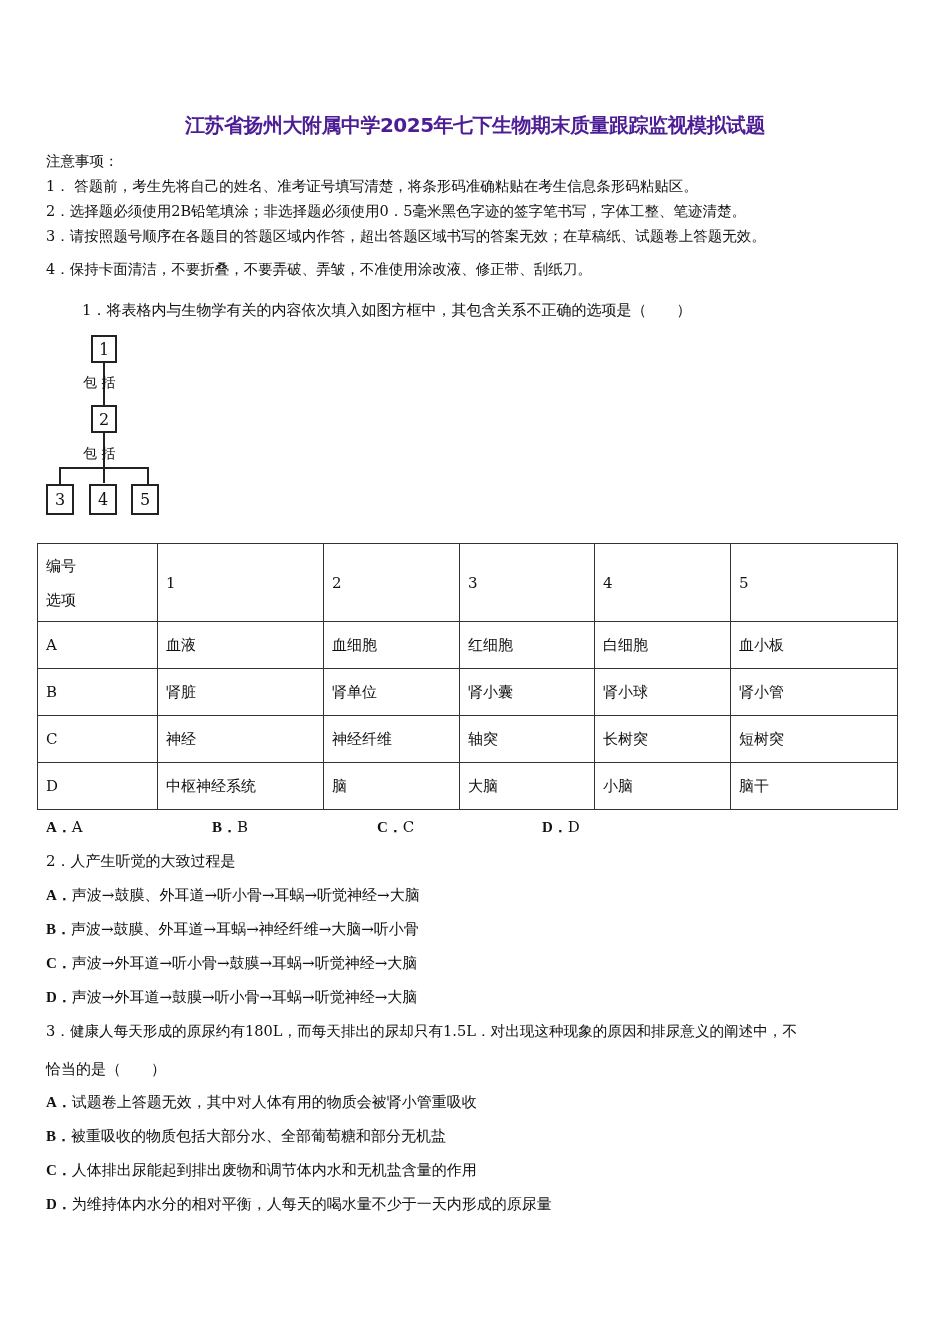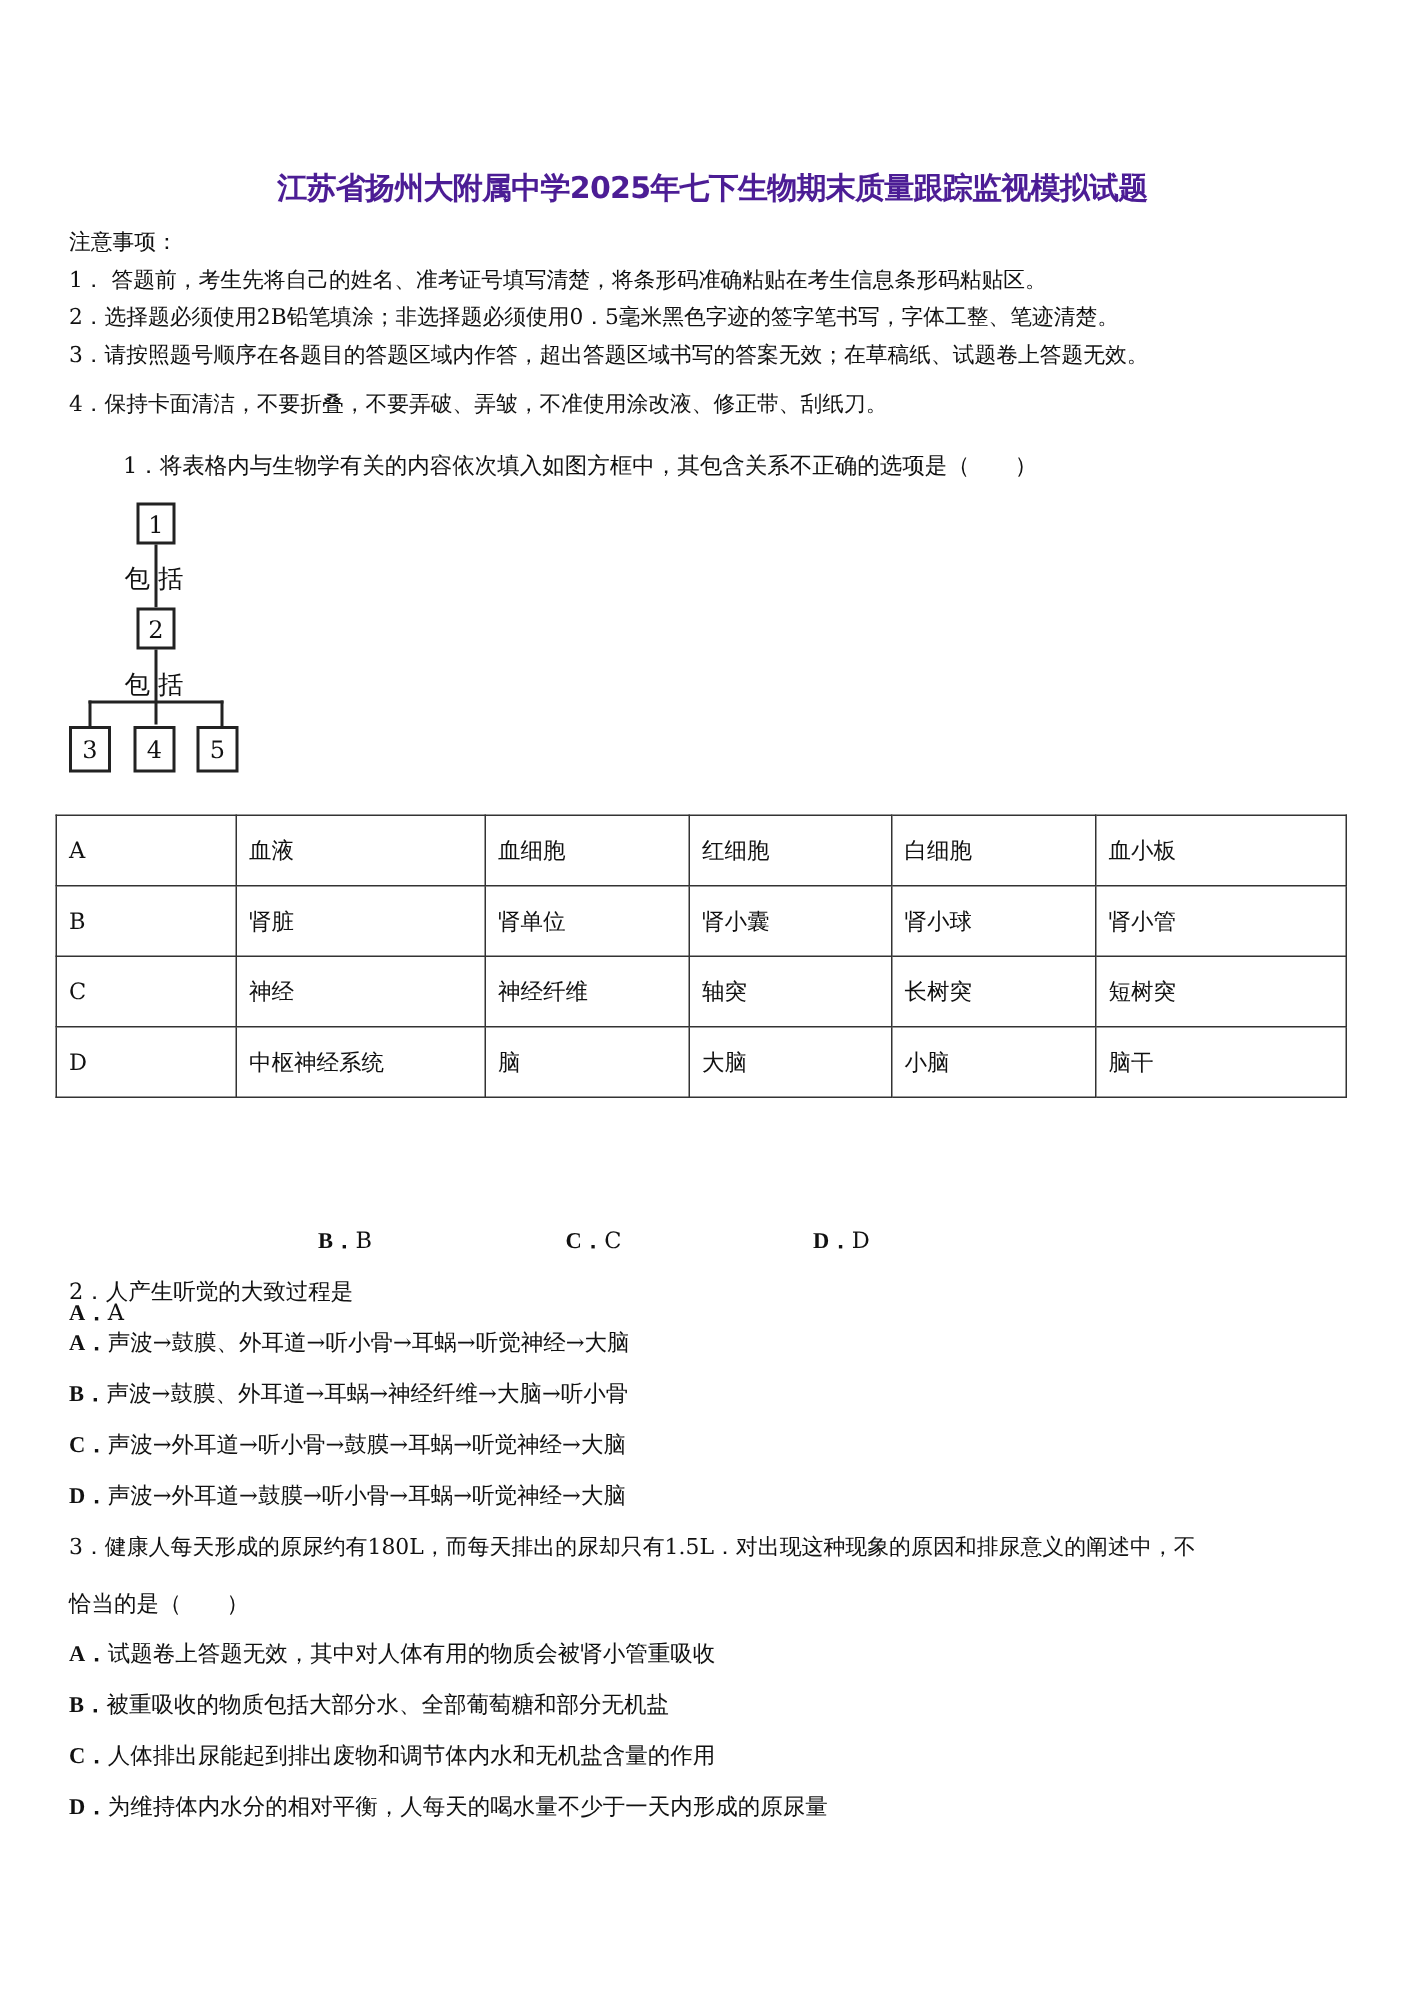--- a/index.html
+++ b/index.html
@@ -18,21 +18,21 @@
   .notice-line { font-size: 14.5px; }
   .opt-letter { font-family: "Liberation Serif", serif; font-weight: bold; }
   
   .box {
     position: absolute; width: 26px; height: 28px; border: 2px solid #222;
     box-sizing: border-box; text-align: center; line-height: 25px;
     font-size: 16px; background: #fff;
   }
   .vline { position: absolute; width: 2px; background: #222; }
   .hline { position: absolute; height: 2px; background: #222; }
-  .dlabel { position: absolute; font-size: 17px; }
+  .dlabel { position: absolute; font-size: 14px; }
   
   table.opts {
     position: absolute; left: 37px; top: 543px; width: 860px;
     border-collapse: collapse; table-layout: fixed; font-size: 15px;
   }
   table.opts td {
     border: 1.5px solid #333; padding: 0 8px; vertical-align: middle;
   }
   table.opts tr.hdr td { height: 77px; }
   table.opts tr.row td { height: 46px; }
@@ -70,20 +70,31 @@
 <table class="opts">
   <colgroup>
     <col style="width:120px">
       <col style="width:166px">
       <col style="width:136px">
     <col style="width:135px">
       <col style="width:136px">
       <col style="width:167px">
   </colgroup>
   <tbody>
+      <tr class="hdr">
+    <td class="hdr-cell">
+      <div>编号</div>
+      <div>选项</div>
+    </td>
+    <td>1</td>
+    <td>2</td>
+    <td>3</td>
+    <td>4</td>
+    <td>5</td>
+  </tr>
   <tr class="row">
     <td>A</td>
     <td>血液</td>
     <td>血细胞</td>
     <td>红细胞</td>
     <td>白细胞</td>
     <td>血小板</td>
   </tr>
   <tr class="row">
     <td>B</td>
@@ -106,21 +117,21 @@
     <td>中枢神经系统</td>
     <td>脑</td>
     <td>大脑</td>
     <td>小脑</td>
     <td>脑干</td>
   </tr>
 </tbody>
   </table>
 
 <div class="answers">
-  <span style="left:46px; top:818px;margin-top:48px;"><b class="opt-letter">A．</b><span style="position:static">A</span></span>
+  <span style="left:46px; top:818px;"><b class="opt-letter">A．</b><span style="position:static">A</span></span>
   <span style="left:212px; top:818px;"><b class="opt-letter">B．</b><span style="position:static">B</span></span>
   <span style="left:377px; top:818px;"><b class="opt-letter">C．</b><span style="position:static">C</span></span>
   <span style="left:542px; top:818px;"><b class="opt-letter">D．</b><span style="position:static">D</span></span>
 </div>
 
 <div class="abs line" style="top:852px;">2．人产生听觉的大致过程是</div>
 <div class="abs line" style="top:886px;"><b class="opt-letter">A．</b><span>声波→鼓膜、外耳道→听小骨→耳蜗→听觉神经→大脑</span></div>
 <div class="abs line" style="top:920px;"><b class="opt-letter">B．</b><span>声波→鼓膜、外耳道→耳蜗→神经纤维→大脑→听小骨</span></div>
 <div class="abs line" style="top:954px;text-align:right;"><b class="opt-letter">C．</b><span>声波→外耳道→听小骨→鼓膜→耳蜗→听觉神经→大脑</span></div>
 <div class="abs line" style="top:988px;"><b class="opt-letter">D．</b><span>声波→外耳道→鼓膜→听小骨→耳蜗→听觉神经→大脑</span></div>

